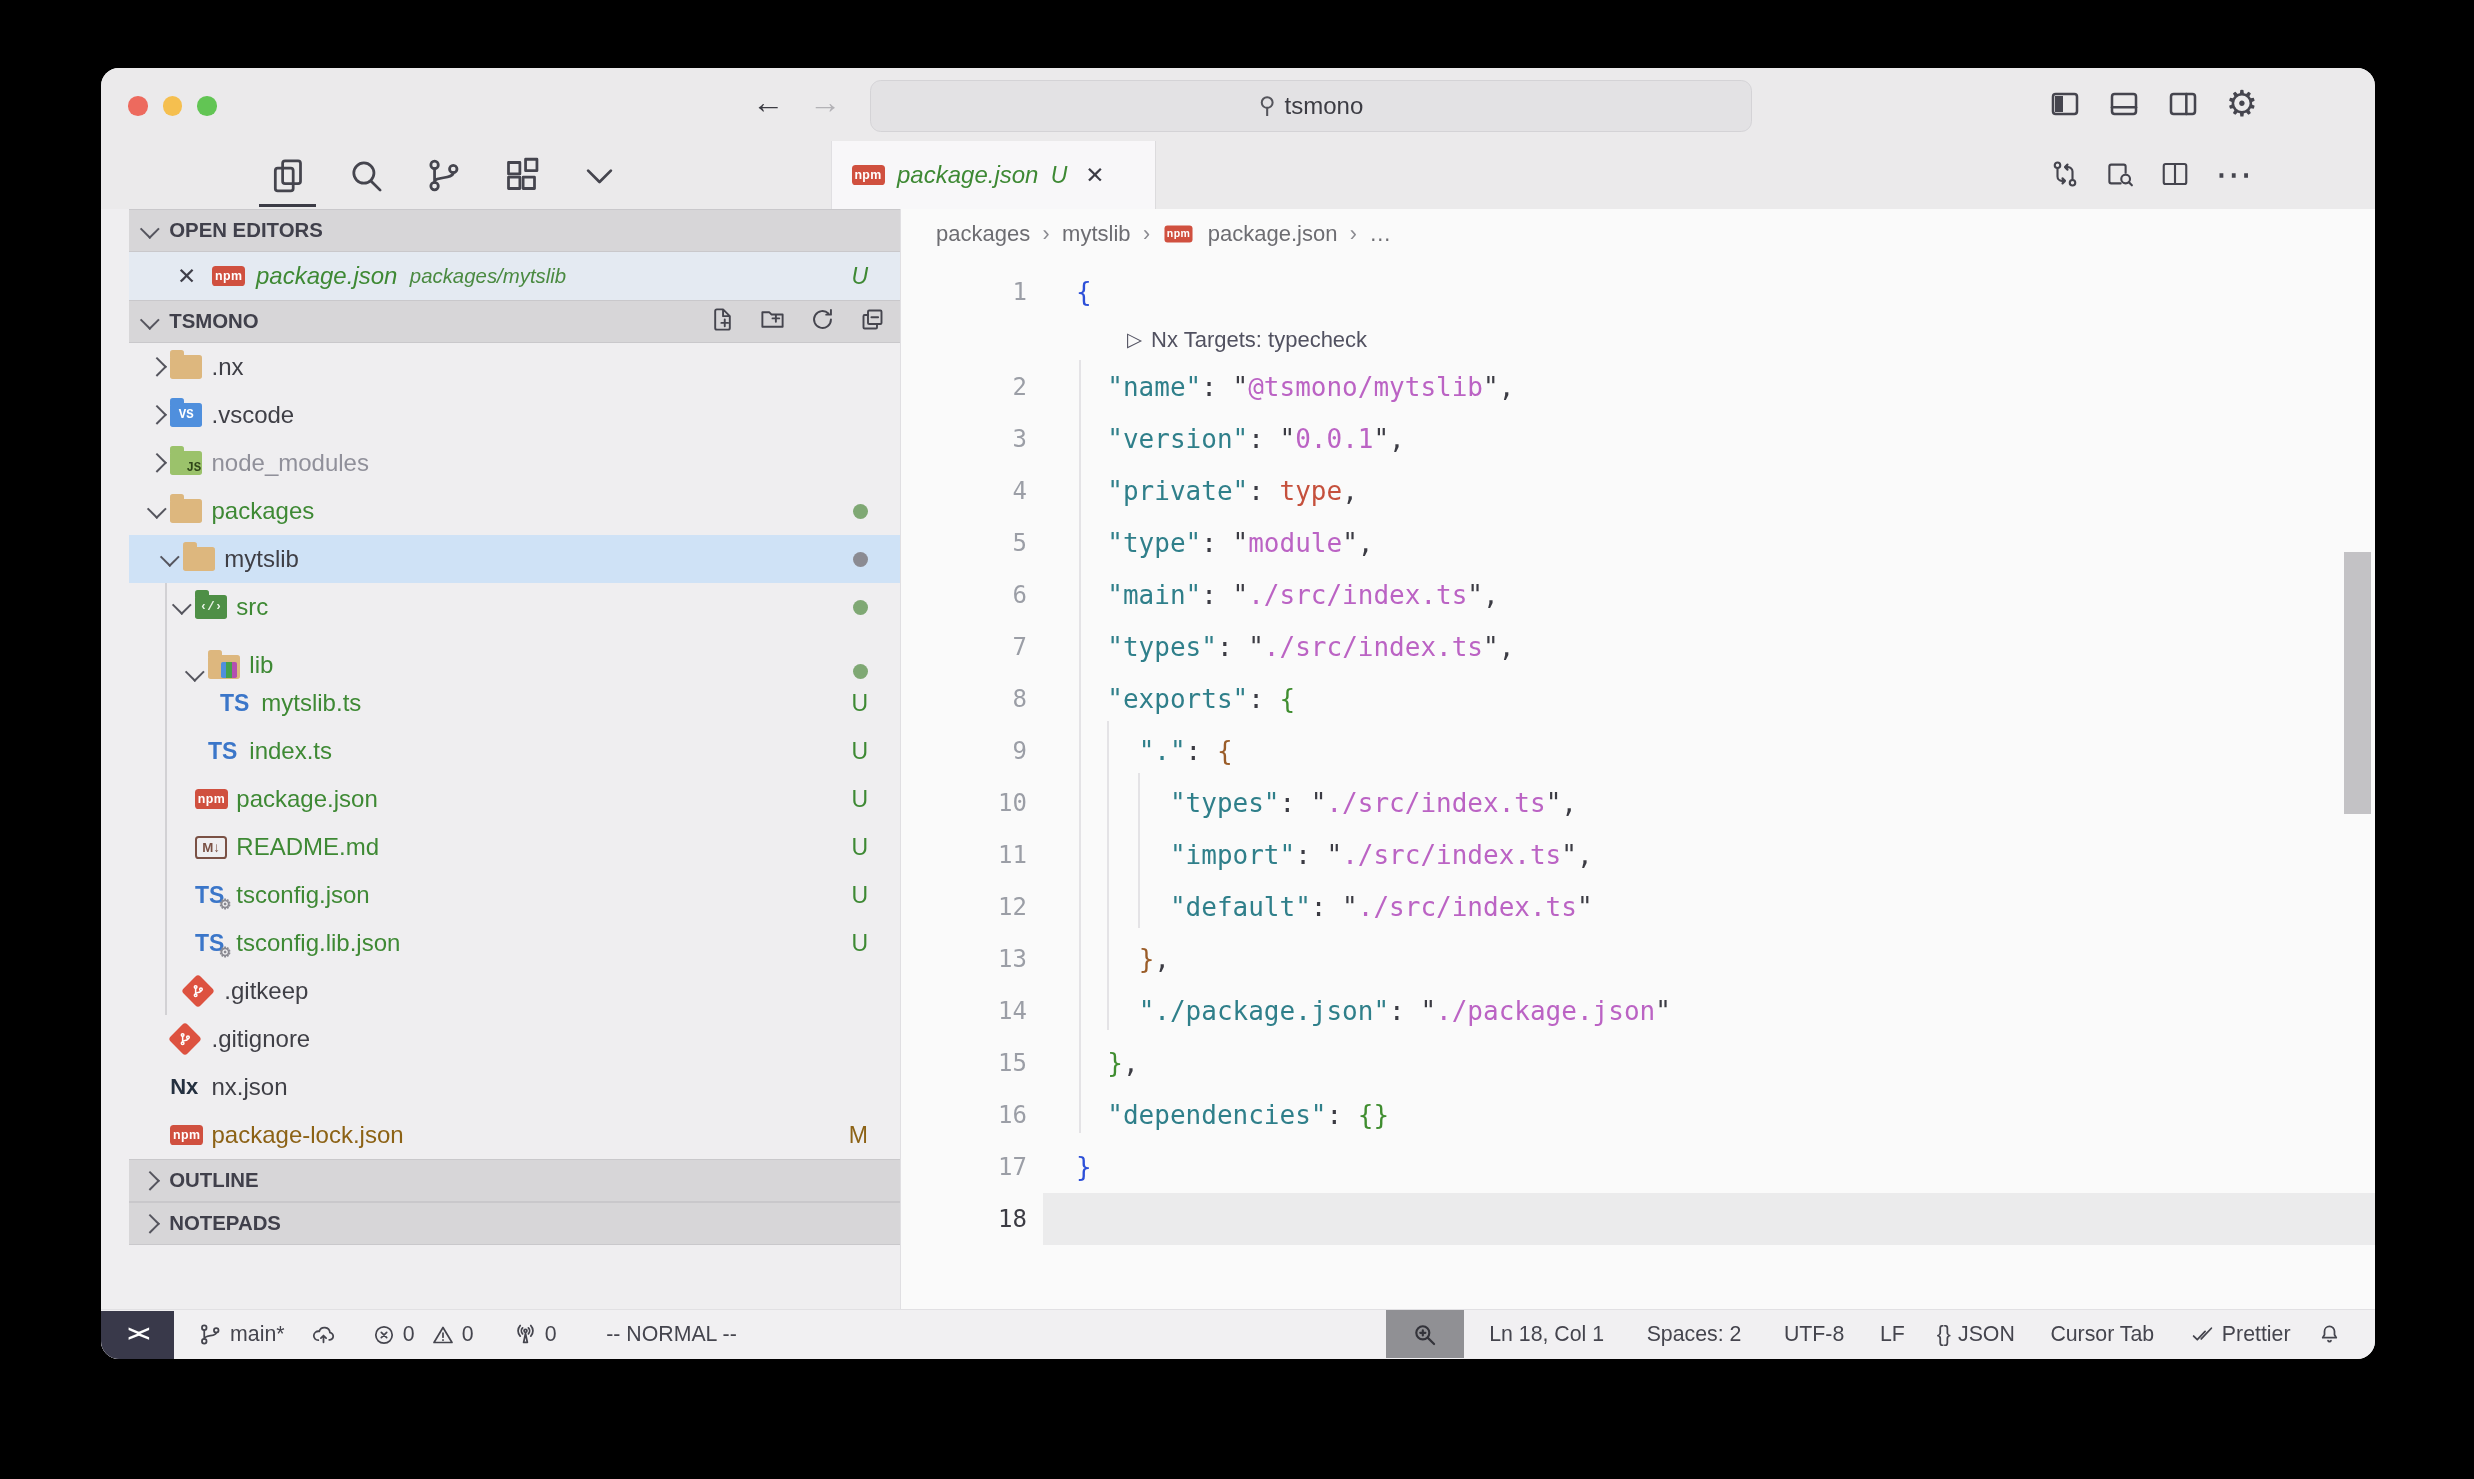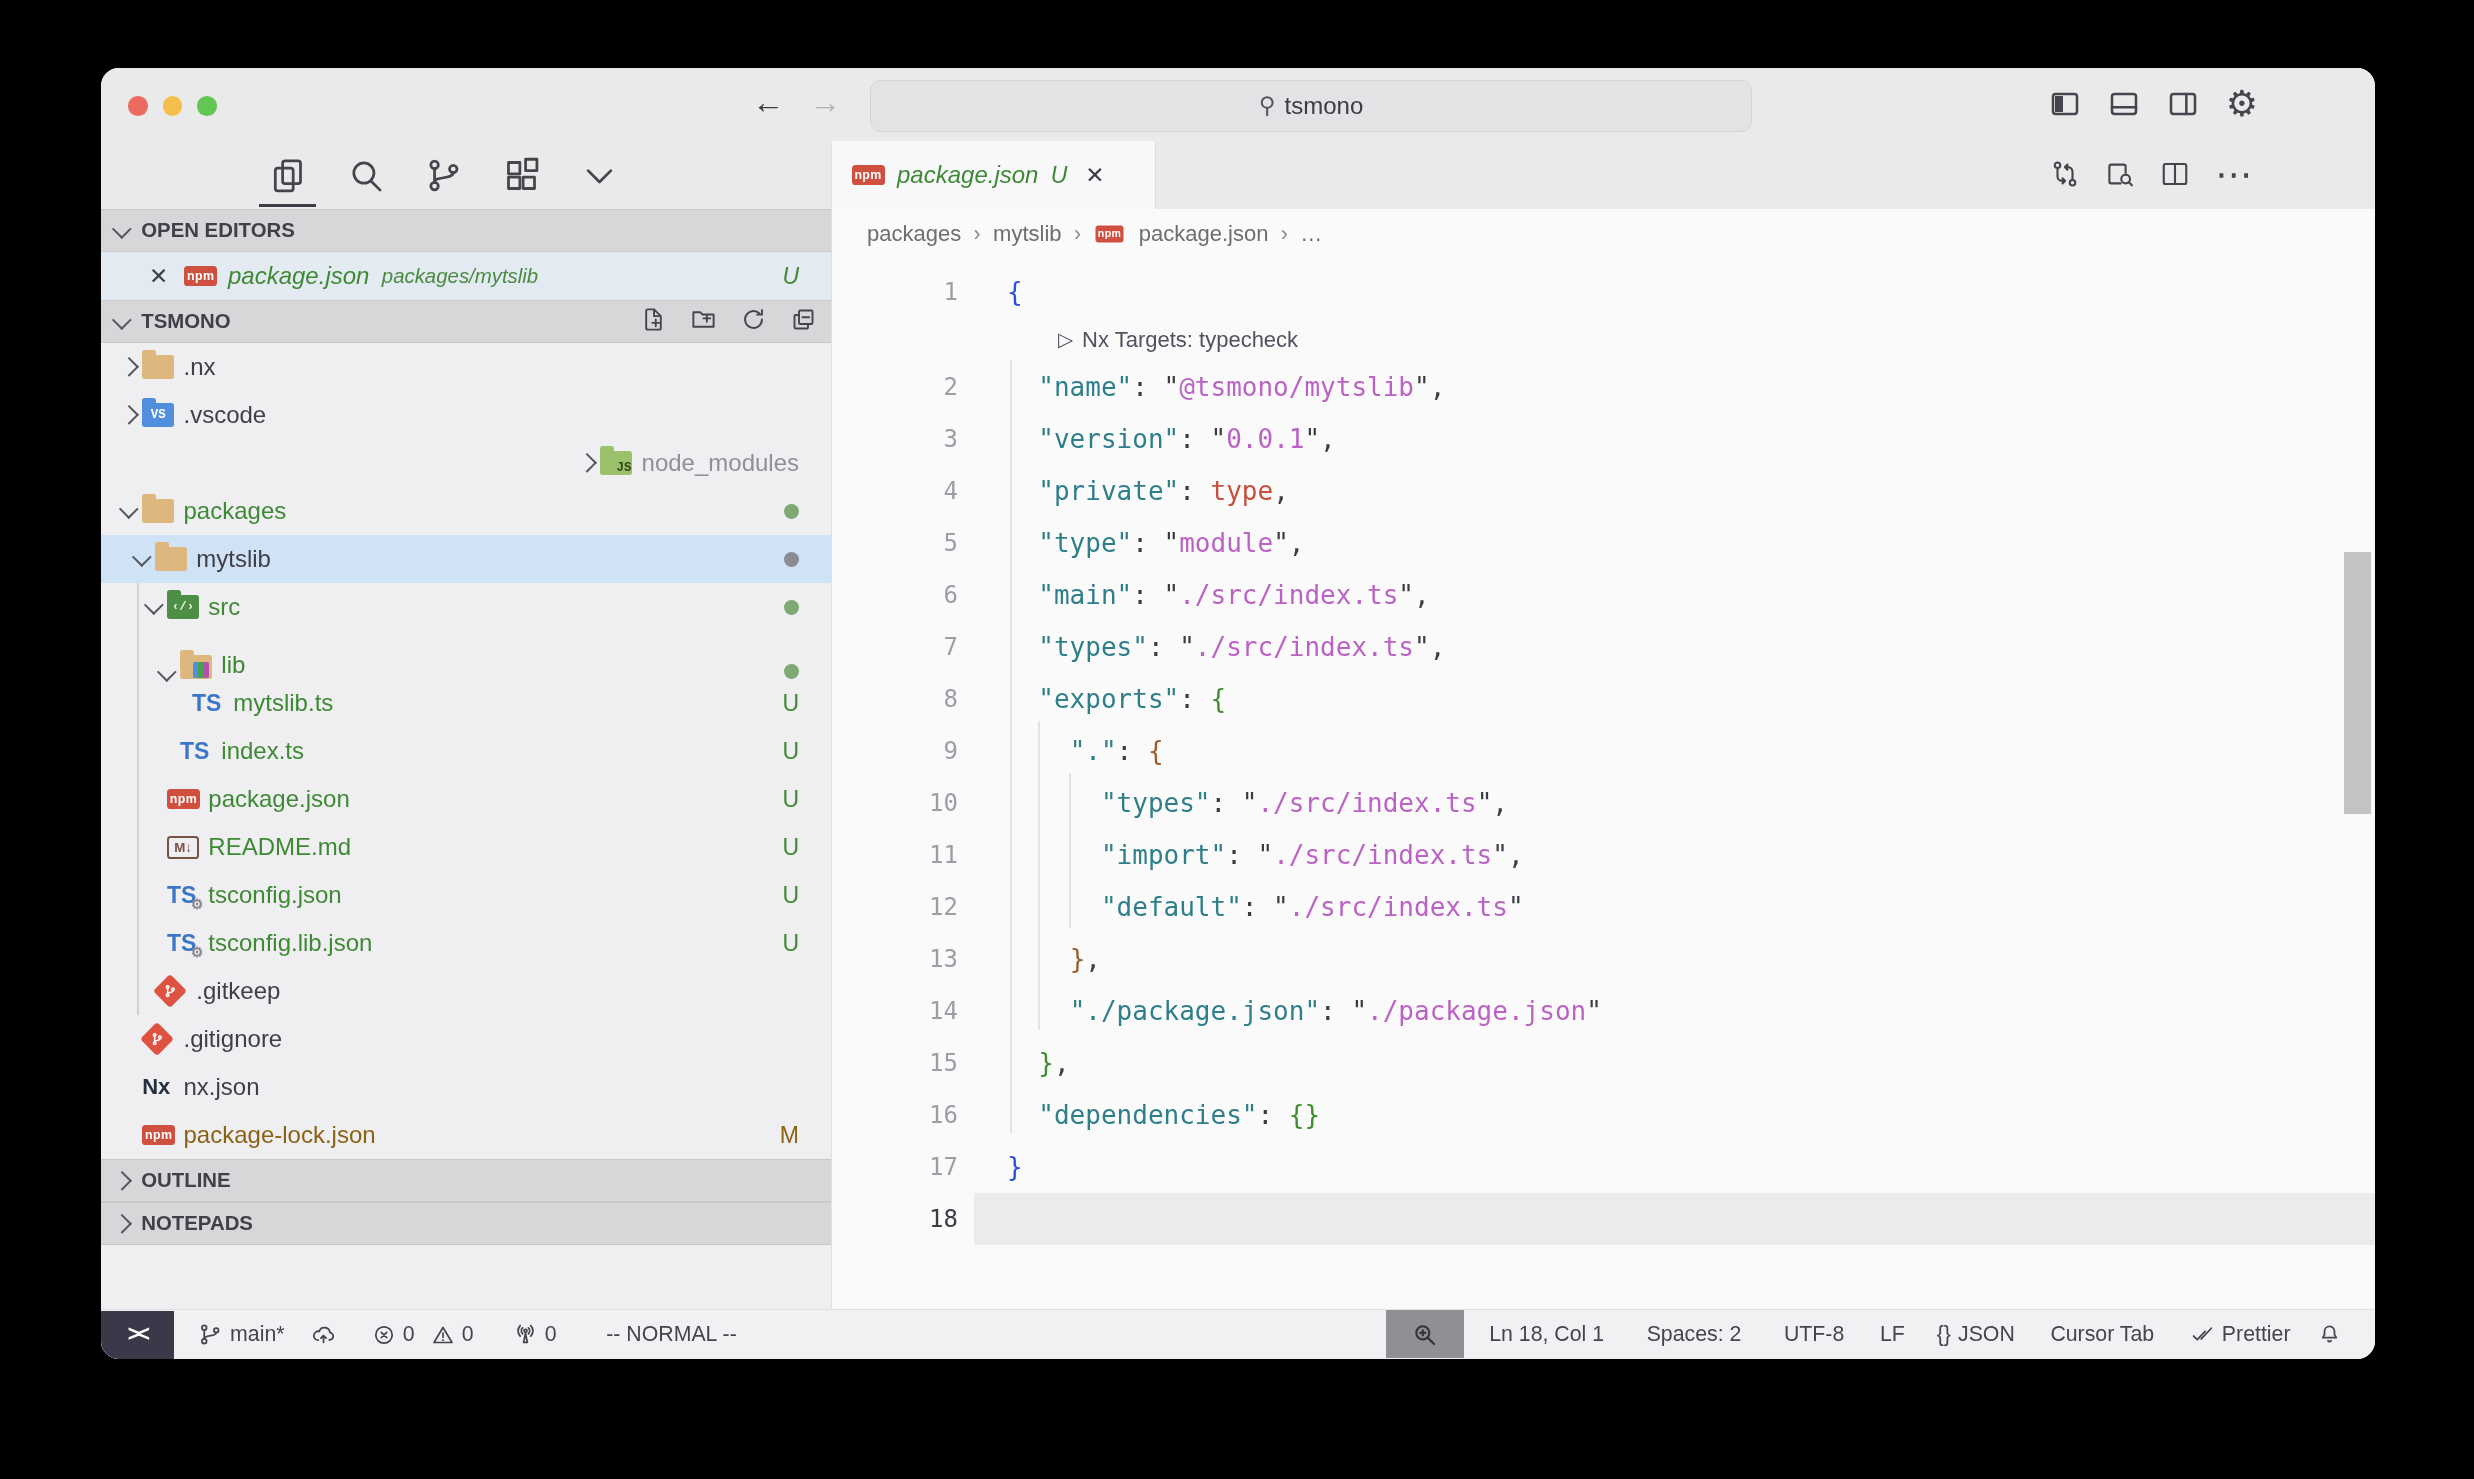--- a/index.html
+++ b/index.html
@@ -29,21 +29,21 @@
   .tabbar{flex:1;display:flex;position:relative;background:#ebeaeb;}
   .tab{width:324px;height:68px;background:#f8f7f9;display:flex;align-items:center;gap:12.4px;
     padding:0 19.6px;box-sizing:border-box;border-right:0.9px solid #dcdbdd;}
   .tab .tname{font-style:italic;font-size:24px;color:#3e8934;}
   .tab .tdirty{font-style:italic;font-size:23px;color:#3e8934;}
   .tab .tclose{font-size:23px;color:#3c3c46;margin-left:5.3px;}
   .edicons{position:absolute;right:121px;top:0;height:68px;display:flex;gap:25px;align-items:center;color:#45454e;}
   .edicons .more{font-size:37px;letter-spacing:1.8px;color:#45454e;line-height:18px;}
   
   .main{display:flex;height:1100px;}
-  .sidebar{width:731px;flex:none;background:#efeef0;border-right:1.8px solid #e0dfe2;box-sizing:border-box;position:relative;}
+  .sidebar{width:800px;flex:none;background:#efeef0;border-right:1.8px solid #e0dfe2;box-sizing:border-box;position:relative;padding-left:28px;}
   .sechead{height:43px;background:#d7d6d8;border-top:0.9px solid #c9c8cb;border-bottom:0.9px solid #c9c8cb;
     display:flex;align-items:center;padding:0 14.2px;box-sizing:border-box;gap:12.4px;
     font-size:20.4px;font-weight:bold;color:#40404b;}
   .sechead .sp{flex:1;}
   .toolic{display:flex;gap:23px;align-items:center;color:#4a4a55;}
   .chev{width:11.6px;height:11.6px;border-right:2.2px solid #55555e;border-bottom:2.2px solid #55555e;flex:none;}
   .chev.down{transform:rotate(45deg);margin-top:-4.4px;}
   .chev.right{transform:rotate(-45deg);}
   .oe-row{height:48px;background:#e4eaf2;display:flex;align-items:center;padding-left:48px;padding-right:32px;box-sizing:border-box;}
   .oe-row .x{font-size:23px;color:#3f3f49;margin-right:16px;}
@@ -279,21 +279,21 @@
           </div>
           <div class="trow" style="padding-left: 14.2px;">
             <span class="tsp">
               <span class="chev right"></span>
             </span>
             <span class="ticon">
               <span class="fold vscode">VS</span>
             </span>
             <span class="tlabel default">.vscode</span>
           </div>
-          <div class="trow" style="padding-left: 14.2px; justify-content: flex-end;">
+          <div class="trow" style="padding-left: 14.2px;">
             <span class="tsp">
               <span class="chev right"></span>
             </span>
             <span class="ticon">
               <span class="fold node">
                 <i>JS</i>
               </span>
             </span>
             <span class="tlabel gray">node_modules</span>
           </div>

